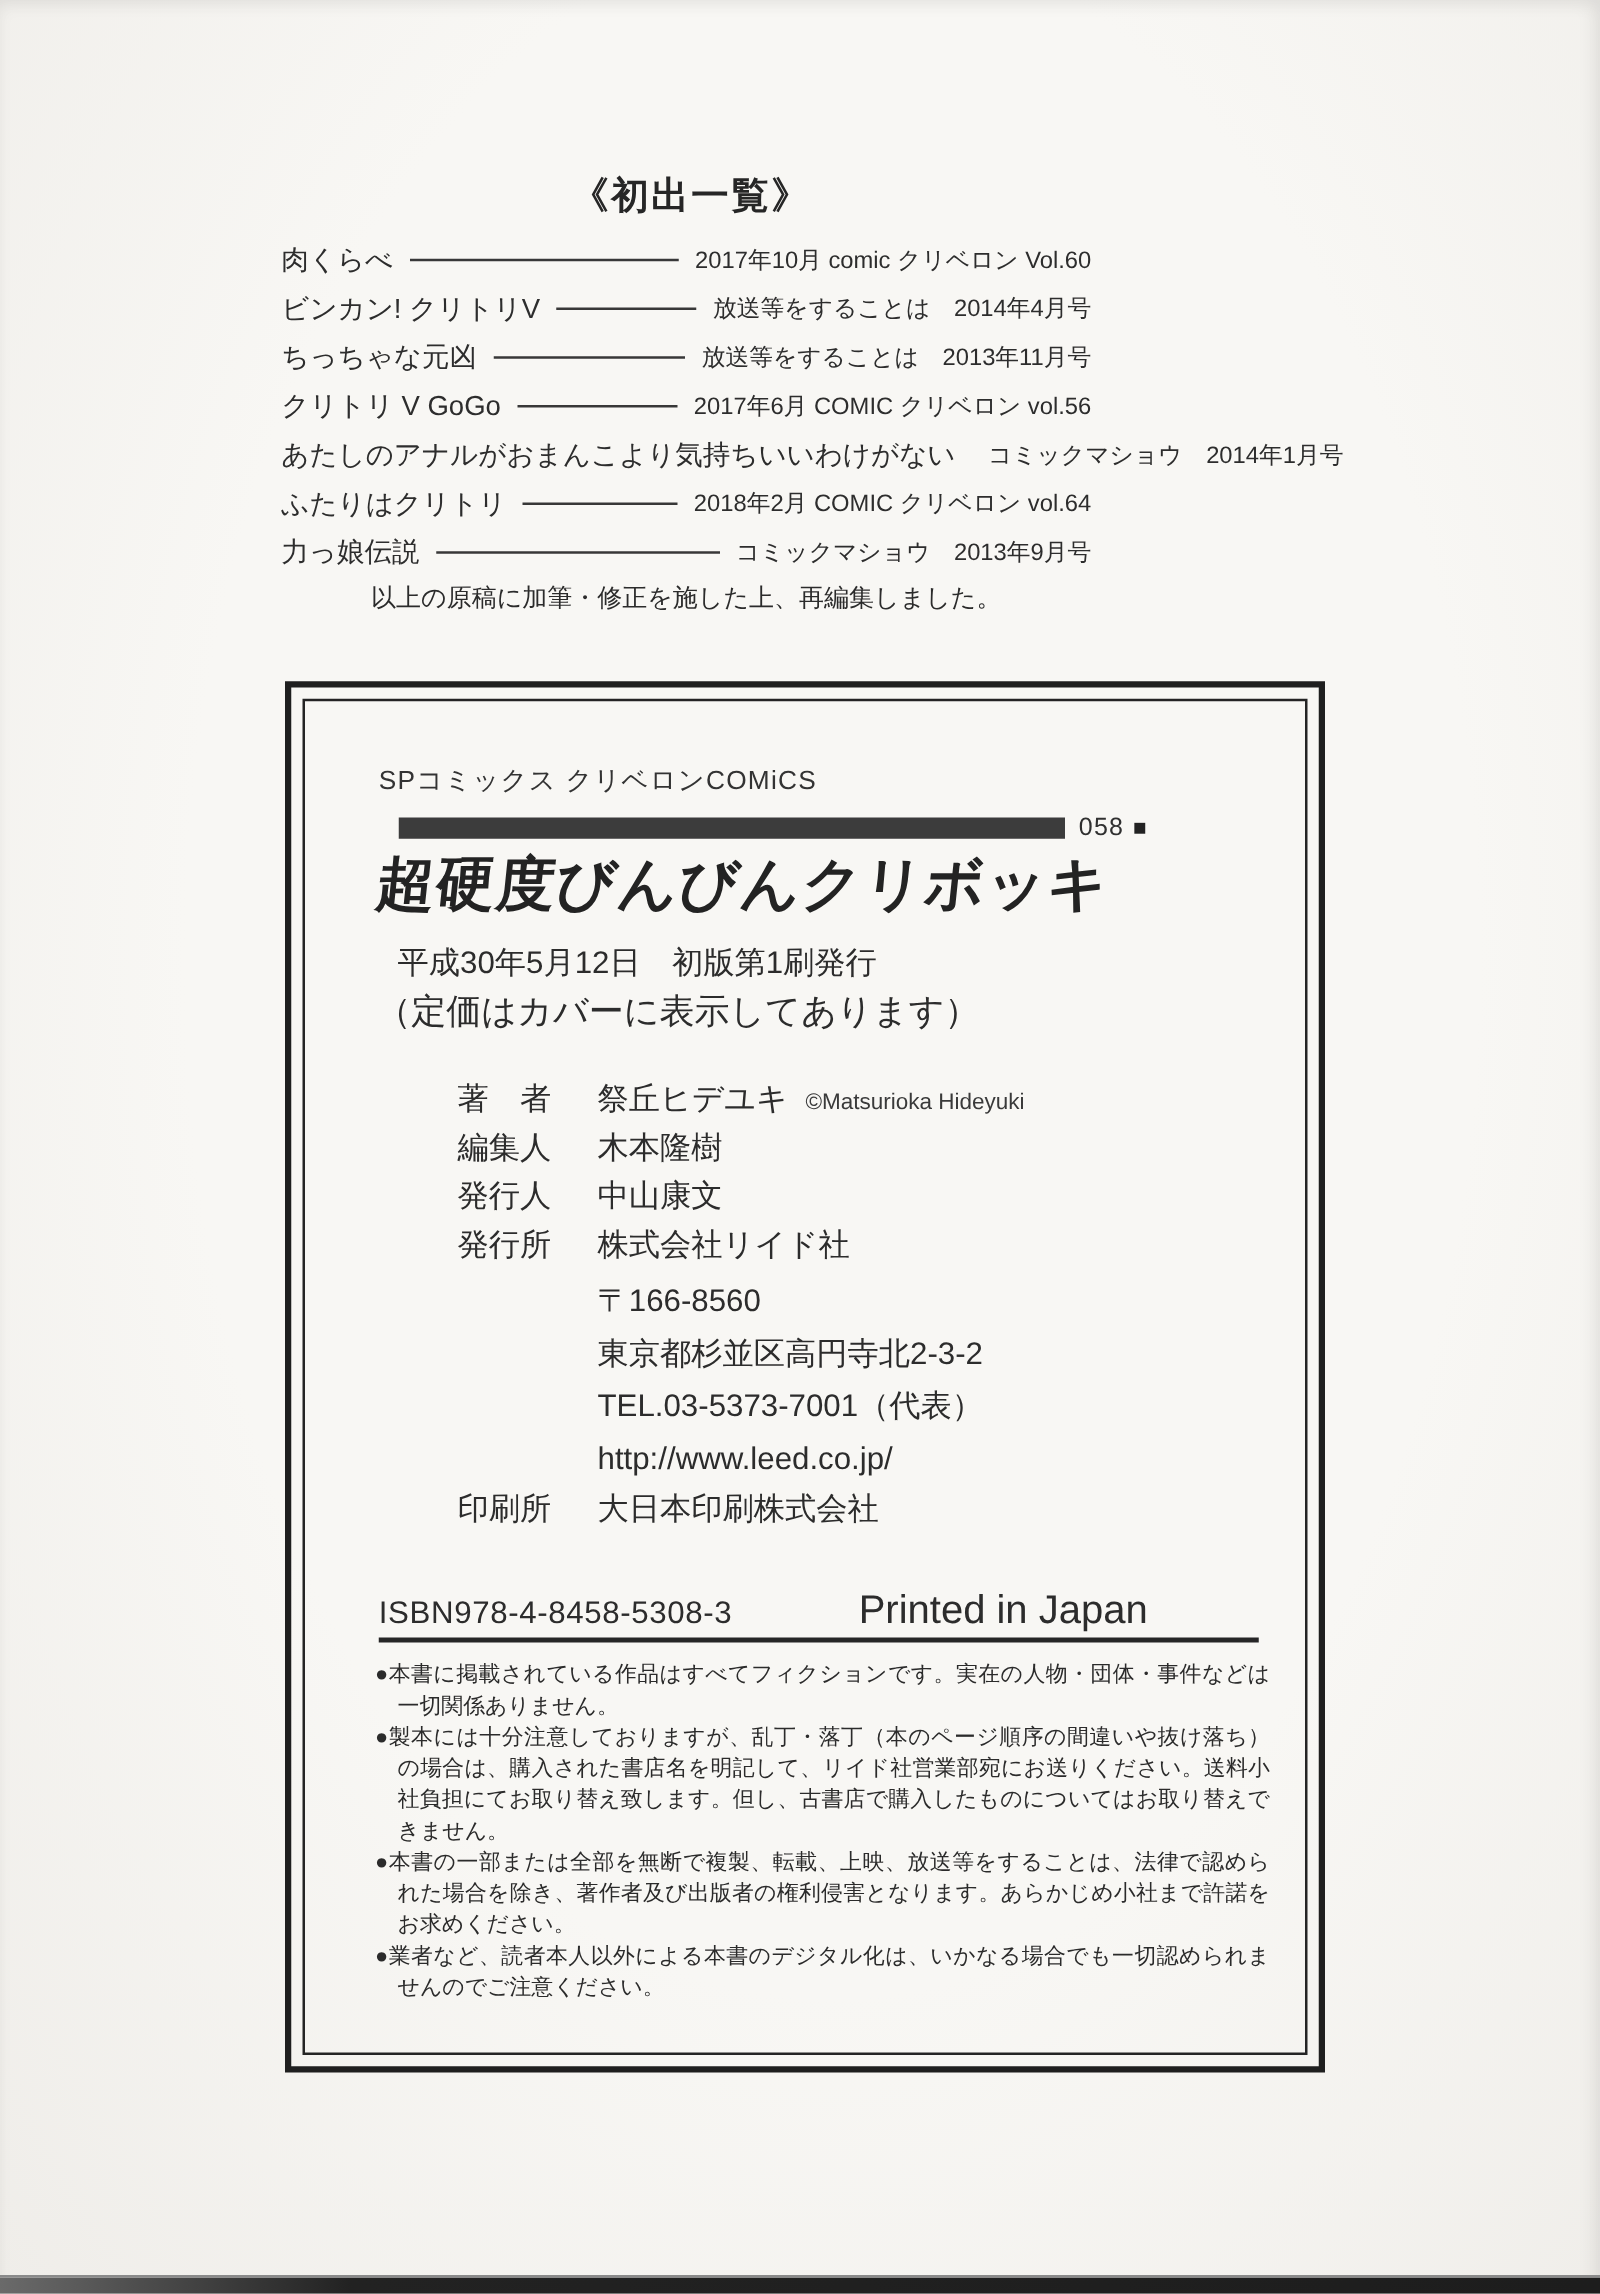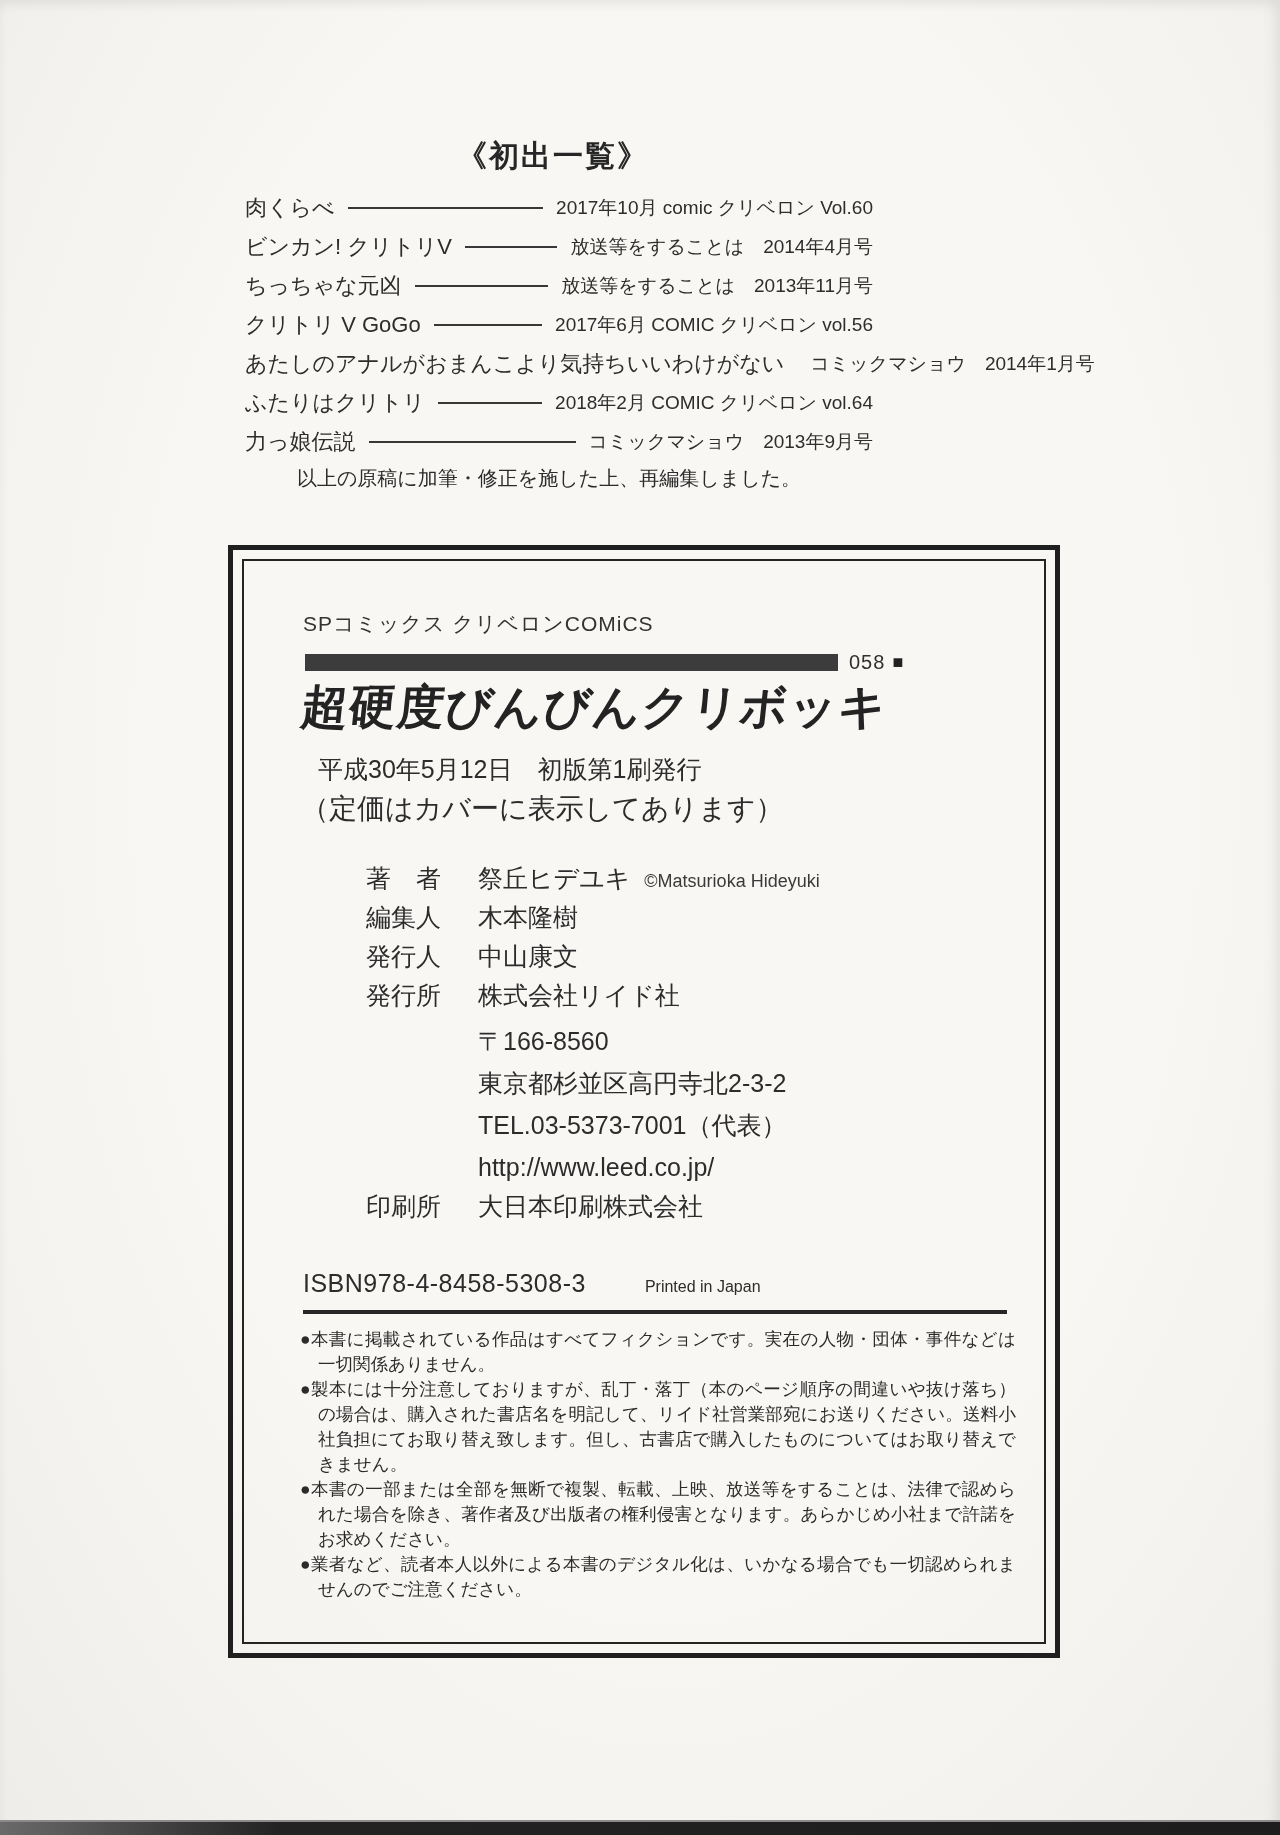--- a/index.html
+++ b/index.html
@@ -4,48 +4,48 @@
 <style>
   html,body{margin:0;padding:0;}
   body{width:1280px;height:1835px;font-family:"Liberation Sans","DejaVu Sans",sans-serif;}
   .page{position:relative;width:1280px;height:1835px;overflow:hidden;color:#2b2b2b;
         background:radial-gradient(ellipse at 52% 42%, #f8f7f4 55%, #efede9 100%);
         box-shadow:inset -6px 0 14px rgba(0,0,0,0.06), inset 0 6px 12px rgba(0,0,0,0.04);}
   
   .list-title{position:absolute;left:225px;top:132px;width:648px;margin:4px;text-align:center;
               font-size:30px;font-weight:bold;letter-spacing:2px;color:#262626;}
   .credits{position:absolute;left:225px;top:188px;width:648px;}
-  .crow{display:flex;align-items:center;height:39px;margin-left:20px;}
+  .crow{display:flex;align-items:center;height:39px;}
   .ctitle{font-size:22px;white-space:nowrap;color:#2d2d2d;}
   .leader{flex:1 1 auto;border-bottom:2px solid #383838;margin:0 13px;height:0;align-self:center;}
   .csrc{font-size:19px;white-space:nowrap;color:#2d2d2d;}
   .note{position:absolute;left:225px;top:465px;width:648px;text-align:center;font-size:20px;color:#2b2b2b;font-family:Liberation Serif, serif;}
   
   .box{position:absolute;left:228px;top:545px;width:832px;height:1113px;border:5px solid #1f1f1f;box-sizing:border-box;}
   .box-inner{position:absolute;left:9px;top:9px;right:9px;bottom:9px;border:2px solid #242424;}
   .series{position:absolute;left:303px;top:610px;font-size:21px;letter-spacing:1px;color:#333;}
-  .barrow{position:absolute;left:305px;top:651px;display:flex;align-items:center;}
+  .barrow{position:absolute;left:319px;top:651px;display:flex;align-items:center;}
   .bar{display:inline-block;width:533px;height:17px;background:#3c3c3c;}
   .num{font-size:20px;color:#303030;margin-left:11px;letter-spacing:1px;}
   .sq{font-size:18px;color:#222;margin-left:7px;line-height:17px;}
   .btitle{position:absolute;left:298px;top:676px;font-size:47px;font-weight:bold;color:#232323;
           letter-spacing:1px;transform:skewX(-6deg);transform-origin:left bottom;white-space:nowrap;}
   .edition{position:absolute;left:318px;top:753px;font-size:25px;color:#2c2c2c;}
   .price{position:absolute;left:301px;top:790px;font-size:28px;color:#2c2c2c;}
   .staff{position:absolute;left:366px;top:862px;}
   .srow{display:flex;align-items:baseline;height:39px;}
   .slabel{width:75px;font-size:25px;white-space:nowrap;color:#2c2c2c;}
   .sval{margin-left:37px;font-size:25px;white-space:nowrap;color:#2c2c2c;}
   .sextra{margin-left:14px;font-size:18px;color:#3a3a3a;}
   .addr{position:absolute;left:478px;top:1020px;font-size:25px;line-height:42px;color:#2c2c2c;}
   .prod{position:absolute;left:366px;top:1184px;}
   .prow{display:flex;align-items:center;height:45px;}
   .isbnrow{position:absolute;left:303px;top:1269px;display:flex;align-items:baseline;}
   .isbn{font-size:25px;letter-spacing:0.5px;color:#2c2c2c;}
-  .pij{font-size:16px;margin-left:59px;color:#2c2c2c;}
+  .pij{font-size:32px;margin-left:101px;color:#2c2c2c;}
   .rule{position:absolute;left:303px;top:1310px;width:704px;height:4px;background:#262626;}
   .disc{position:absolute;left:300px;top:1327px;width:716px;font-size:17.5px;line-height:25px;color:#2b2b2b;}
   .disc p{margin:0;padding-left:18px;text-indent:-18px;text-align:justify;}
   .scan-bottom{position:absolute;left:0;bottom:0;width:100%;height:13px;border-top:2px solid #8a8a8a;
                background:linear-gradient(90deg,#6a6a6a 0%,#222 22%,#1d1d1d 100%);}
 </style>
 </head>
 <body>
 
 <div class="page">

